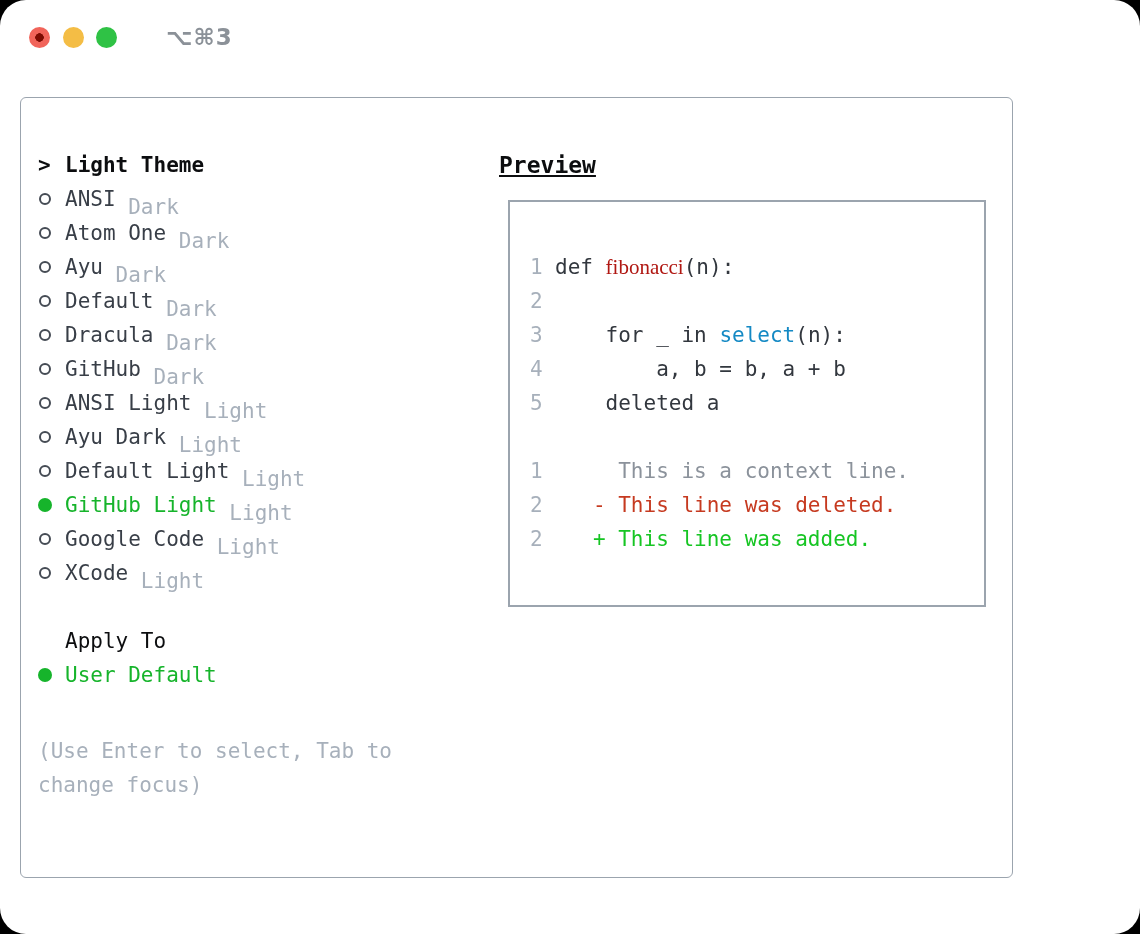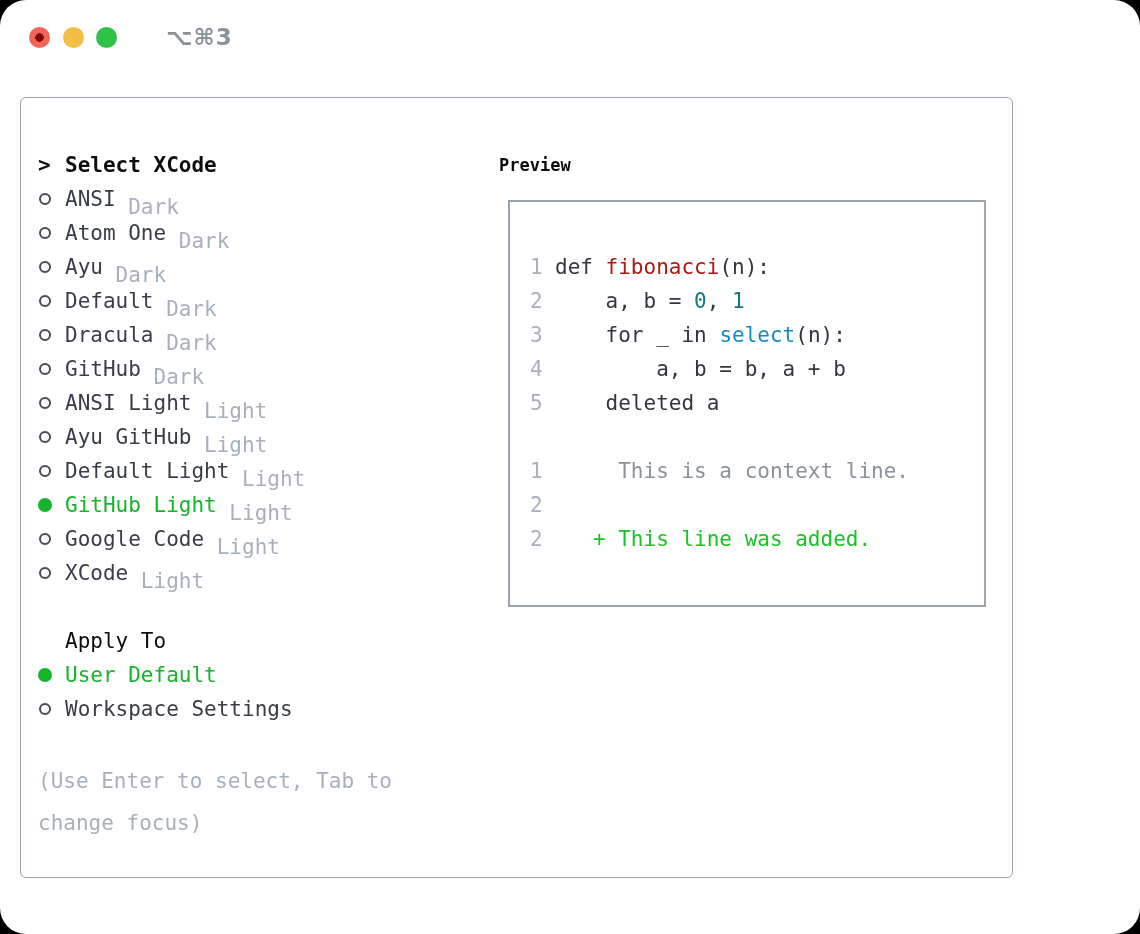--- a/index.html
+++ b/index.html
@@ -23,30 +23,30 @@
   .marker{display:inline-flex;width:27px;align-items:center;flex:none;}
   .chev{font-weight:bold;color:var(--ink);}
   .circle{width:12px;height:12px;border:2px solid var(--ring);border-radius:50%;box-sizing:border-box;margin-left:1px;}
   .dot{width:14px;height:14px;border-radius:50%;background:var(--green-select);margin-left:0;}
   .hdr .name{font-weight:bold;color:var(--ink);}
   .name{color:var(--name);}
   .variant{color:var(--muted);margin-left:1ch;margin-top:16px;}
   .selected .name{color:var(--green-select);}
   .spacer{height:34px;}
   .applyhdr .name{color:var(--ink);}
-  .hint{margin-top:0;width:420px;line-height:42px;color:var(--muted);white-space:normal;}
+  .hint{margin-top:8px;width:420px;line-height:34px;color:var(--muted);white-space:normal;}
 
   
-  .preview-title{position:absolute;left:499px;top:148px;height:34px;display:flex;align-items:center;font-size:17px;font-weight:bold;color:var(--ink);}
+  .preview-title{position:absolute;left:499px;top:148px;height:34px;display:flex;align-items:center;font-size:23px;font-weight:bold;color:var(--ink);text-decoration:underline;}
   .preview-box{position:absolute;left:508px;top:200px;width:478px;height:407px;border:2px solid var(--border);box-sizing:border-box;background:#fff;padding:48px 0 0 20px;overflow:hidden;}
   .code-line{display:flex;height:34px;align-items:center;font-size:21px;white-space:pre;}
   .lnum{width:14px;flex:none;margin-right:11px;color:var(--muted);}
   .ltext span{white-space:pre;}
   .tok-code{color:var(--code);}
-  .tok-func_def{color:var(--func-def);}
+  .tok-func_def{color:var(--func-def);font-family:Liberation Serif, serif;}
   .tok-func_call{color:var(--func-call);}
   .tok-number{color:var(--number);}
   .tok-context{color:var(--context);}
   .tok-deleted{color:var(--deleted);}
   .tok-added{color:var(--green-added);}
 </style>
 </head>
 <body>
 
 <div class="window">
@@ -56,21 +56,21 @@
     <span class="traffic t-min"></span>
     <span class="traffic t-zoom"></span>
     <span class="win-title">⌥⌘3</span>
   </div>
 
   <div class="panel"></div>
 
   <div class="left-col">
     <div class="row hdr">
       <span class="marker chev">&gt;</span>
-      <span class="name">Select XCode</span>
+      <span class="name">Light Theme</span>
     </div>
     <div id="theme-list">
         <div class="row item">
     <span class="marker"><span class="circle"></span></span>
     <span class="name">ANSI</span>
     <span class="variant">Dark</span>
   </div>
         <div class="row item">
     <span class="marker"><span class="circle"></span></span>
     <span class="name">Atom One</span>
@@ -96,21 +96,21 @@
     <span class="name">GitHub</span>
     <span class="variant">Dark</span>
   </div>
         <div class="row item">
     <span class="marker"><span class="circle"></span></span>
     <span class="name">ANSI Light</span>
     <span class="variant">Light</span>
   </div>
         <div class="row item">
     <span class="marker"><span class="circle"></span></span>
-    <span class="name">Ayu GitHub</span>
+    <span class="name">Ayu Dark</span>
     <span class="variant">Light</span>
   </div>
         <div class="row item">
     <span class="marker"><span class="circle"></span></span>
     <span class="name">Default Light</span>
     <span class="variant">Light</span>
   </div>
         <div class="row item selected">
     <span class="marker"><span class="dot"></span></span>
     <span class="name">GitHub Light</span>
@@ -130,35 +130,31 @@
     <div class="spacer"></div>
     <div class="row applyhdr">
       <span class="marker"></span>
       <span class="name">Apply To</span>
     </div>
     <div id="apply-list">
         <div class="row item selected">
     <span class="marker"><span class="dot"></span></span>
     <span class="name">User Default</span>
   </div>
-        <div class="row item">
-    <span class="marker"><span class="circle"></span></span>
-    <span class="name">Workspace Settings</span>
-  </div>
       </div>
     <div class="spacer"></div>
     <div class="hint">(Use Enter to select, Tab to change focus)</div>
   </div>
 
   <div class="preview-title">Preview</div>
   <div class="preview-box" id="code-box">
       <div class="code-line"><span class="lnum">1</span><span class="ltext"><span class="tok-code">def </span><span class="tok-func_def">fibonacci</span><span class="tok-code">(n):</span></span></div>
-      <div class="code-line"><span class="lnum">2</span><span class="ltext"><span class="tok-code">    a, b = </span><span class="tok-number">0</span><span class="tok-code">, </span><span class="tok-number">1</span></span></div>
+      <div class="code-line"><span class="lnum">2</span></div>
       <div class="code-line"><span class="lnum">3</span><span class="ltext"><span class="tok-code">    for _ in </span><span class="tok-func_call">select</span><span class="tok-code">(n):</span></span></div>
       <div class="code-line"><span class="lnum">4</span><span class="ltext"><span class="tok-code">        a, b = b, a + b</span></span></div>
       <div class="code-line"><span class="lnum">5</span><span class="ltext"><span class="tok-code">    deleted a</span></span></div>
       <div class="code-line"><span class="lnum"></span><span class="ltext"></span></div>
       <div class="code-line"><span class="lnum">1</span><span class="ltext"><span class="tok-context">     This is a context line.</span></span></div>
-      <div class="code-line"><span class="lnum">2</span></div>
+      <div class="code-line"><span class="lnum">2</span><span class="ltext"><span class="tok-deleted">   - This line was deleted.</span></span></div>
       <div class="code-line"><span class="lnum">2</span><span class="ltext"><span class="tok-added">   + This line was added.</span></span></div>
     </div>
 
 </div>
 
 </body></html>

